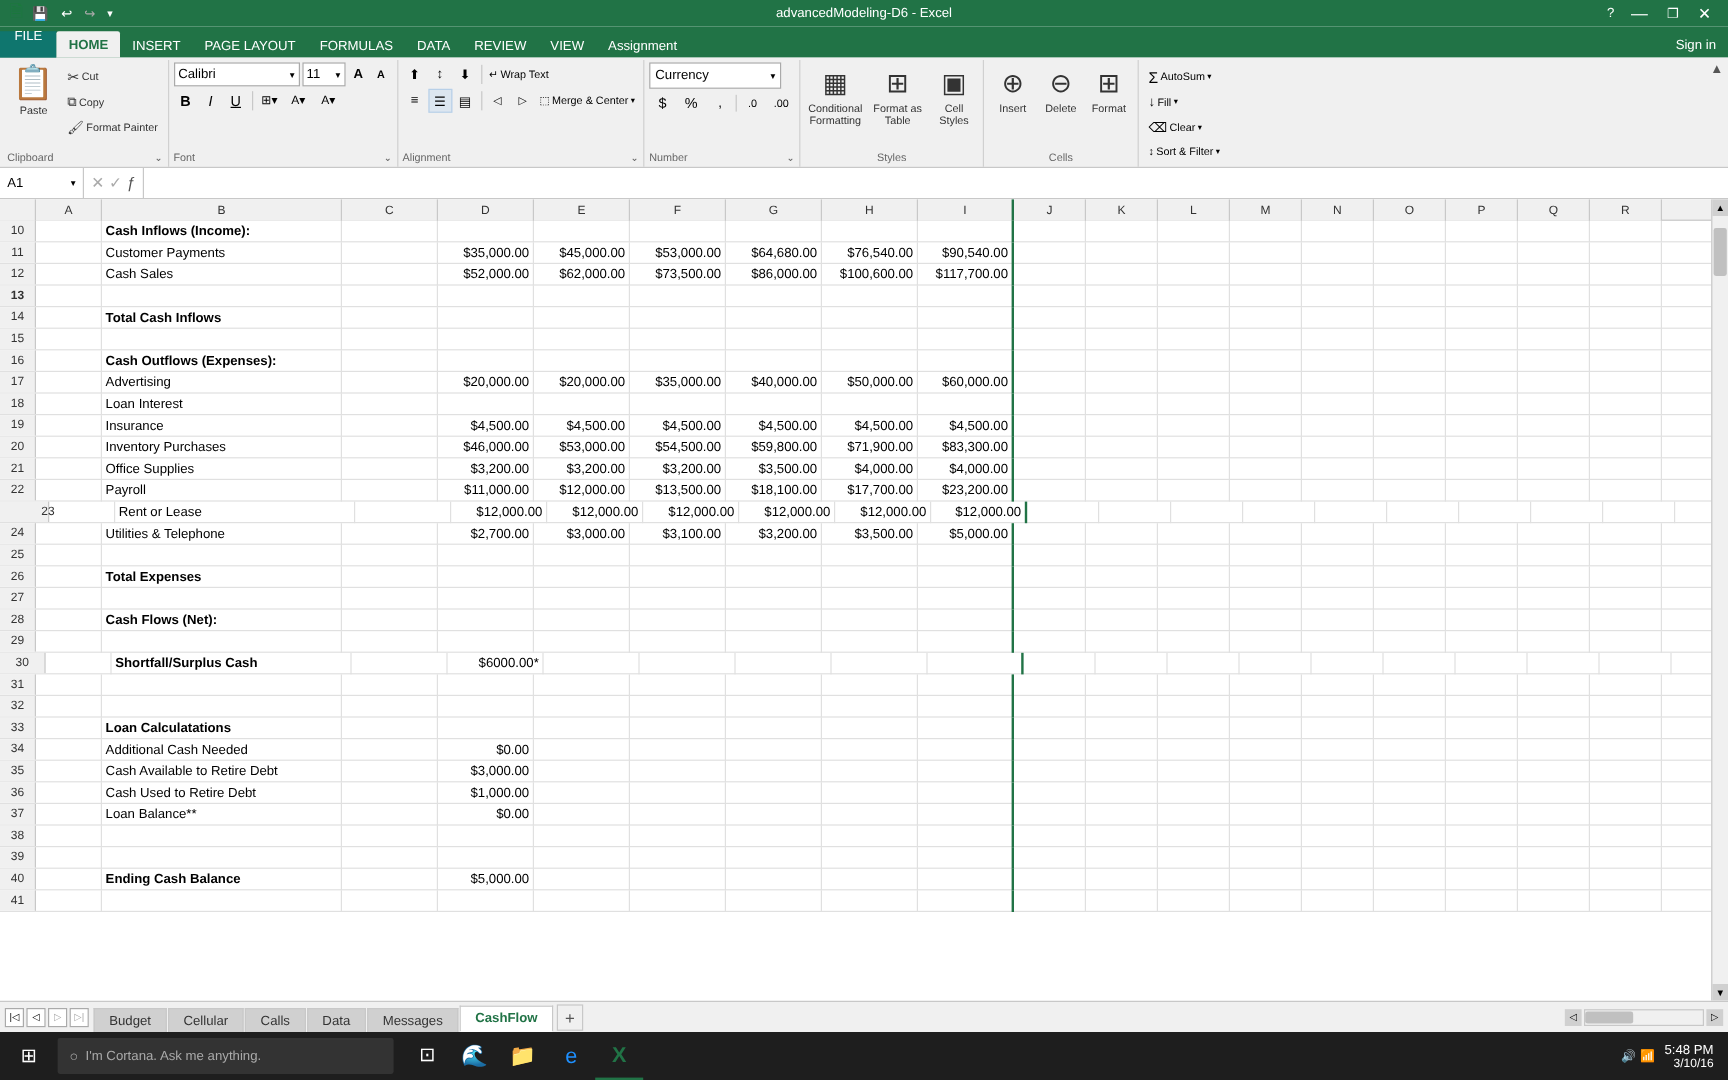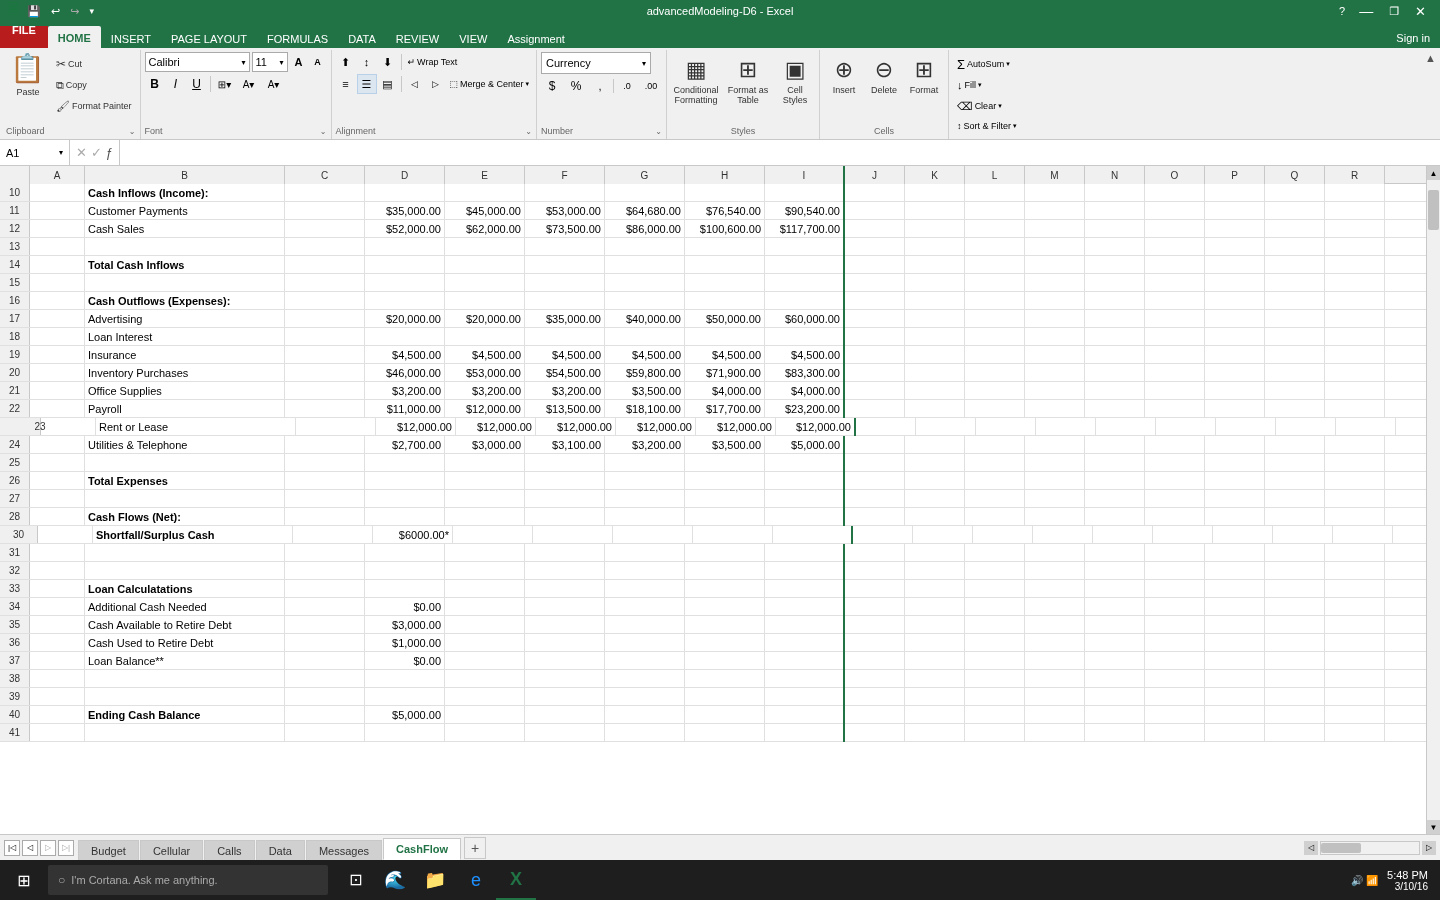--- a/index.html
+++ b/index.html
@@ -19,21 +19,21 @@
   <div style="position:absolute; left:50%; transform:translateX(-50%); font-size:11px;">advancedModeling-D6 - Excel</div>
   <div style="display:flex; align-items:center; gap:4px;">
     <span style="cursor:pointer; padding:0 4px;">?</span>
     <span style="cursor:pointer; padding:0 6px; font-size:14px;">—</span>
     <span style="cursor:pointer; padding:0 6px; font-size:11px;">❐</span>
     <span style="cursor:pointer; padding:0 6px; font-size:13px;">✕</span>
   </div>
 </div>
 
 <div style="height:26px; background:#217346; display:flex; align-items:flex-end; padding:0 0 0 0;">
-  <div style="padding:4px 12px 18px; font-size:11px; color:white; background:#b91c1c; cursor:pointer; height:22px; display:flex; align-items:center; font-weight:bold;">FILE</div>
+  <div style="padding:4px 12px 18px; font-size:11px; color:white; background:#0f766e; cursor:pointer; height:22px; display:flex; align-items:center; font-weight:normal;">FILE</div>
   <div style="padding:4px 10px 3px; font-size:11px; color:#217346; background:#f0f0f0; cursor:pointer; height:22px; display:flex; align-items:center; border-radius:2px 2px 0 0; font-weight:bold;">HOME</div>
   <div style="padding:4px 10px 3px; font-size:11px; color:white; cursor:pointer; height:20px; display:flex; align-items:center;">INSERT</div>
   <div style="padding:4px 10px 3px; font-size:11px; color:white; cursor:pointer; height:20px; display:flex; align-items:center;">PAGE LAYOUT</div>
   <div style="padding:4px 10px 3px; font-size:11px; color:white; cursor:pointer; height:20px; display:flex; align-items:center;">FORMULAS</div>
   <div style="padding:4px 10px 3px; font-size:11px; color:white; cursor:pointer; height:20px; display:flex; align-items:center;">DATA</div>
   <div style="padding:4px 10px 3px; font-size:11px; color:white; cursor:pointer; height:20px; display:flex; align-items:center;">REVIEW</div>
   <div style="padding:4px 10px 3px; font-size:11px; color:white; cursor:pointer; height:20px; display:flex; align-items:center;">VIEW</div>
   <div style="padding:4px 10px 3px; font-size:11px; color:white; cursor:pointer; height:20px; display:flex; align-items:center;">Assignment</div>
   <div style="margin-left:auto; padding:4px 10px; font-size:11px; color:white; cursor:pointer; height:20px; display:flex; align-items:center;">Sign in</div>
 </div>
@@ -339,21 +339,21 @@
           <div style="width: 60px; min-width: 60px; height: 18px; border-right: 1px solid rgb(224, 224, 224); flex-shrink: 0;"></div>
           <div style="width: 60px; min-width: 60px; height: 18px; border-right: 1px solid rgb(224, 224, 224); flex-shrink: 0;"></div>
           <div style="width: 60px; min-width: 60px; height: 18px; border-right: 1px solid rgb(224, 224, 224); flex-shrink: 0;"></div>
           <div style="width: 60px; min-width: 60px; height: 18px; border-right: 1px solid rgb(224, 224, 224); flex-shrink: 0;"></div>
           <div style="width: 60px; min-width: 60px; height: 18px; border-right: 1px solid rgb(224, 224, 224); flex-shrink: 0;"></div>
           <div style="width: 60px; min-width: 60px; height: 18px; border-right: 1px solid rgb(224, 224, 224); flex-shrink: 0;"></div>
           <div style="width: 60px; min-width: 60px; height: 18px; border-right: 1px solid rgb(224, 224, 224); flex-shrink: 0;"></div>
           <div style="width: 60px; min-width: 60px; height: 18px; border-right: 1px solid rgb(224, 224, 224); flex-shrink: 0;"></div>
           <div style="width: 60px; min-width: 60px; height: 18px; border-right: 1px solid rgb(224, 224, 224); flex-shrink: 0;"></div>
         </div>
-        <div style="display: flex; border-bottom: 1px solid rgb(224, 224, 224); height: 18px;">
+        <div style="display: flex; border-bottom: 1px solid rgb(224, 224, 224); height: 18px; font-weight: bold;">
           <div style="width: 30px; min-width: 30px; background: rgb(240, 240, 240); border-right: 1px solid rgb(200, 200, 200); display: flex; align-items: center; justify-content: center; font-size: 10px; color: rgb(51, 51, 51); flex-shrink: 0;">13</div>
           <div style="width: 55px; min-width: 55px; height: 18px; border-right: 1px solid rgb(224, 224, 224); padding: 0px 3px; font-size: 11px; display: flex; align-items: center; overflow: hidden; white-space: nowrap; flex-shrink: 0;"></div>
           <div style="width: 200px; min-width: 200px; height: 18px; border-right: 1px solid rgb(224, 224, 224); padding: 0px 3px; font-size: 11px; display: flex; align-items: center; overflow: hidden; white-space: nowrap; flex-shrink: 0;"></div>
           <div style="width: 80px; min-width: 80px; height: 18px; border-right: 1px solid rgb(224, 224, 224); padding: 0px 3px; font-size: 11px; display: flex; align-items: center; overflow: hidden; white-space: nowrap; flex-shrink: 0;"></div>
           <div style="width: 80px; min-width: 80px; height: 18px; border-right: 1px solid rgb(224, 224, 224); padding: 0px 3px; font-size: 11px; display: flex; align-items: center; overflow: hidden; white-space: nowrap; flex-shrink: 0;"></div>
           <div style="width: 80px; min-width: 80px; height: 18px; border-right: 1px solid rgb(224, 224, 224); padding: 0px 3px; font-size: 11px; display: flex; align-items: center; overflow: hidden; white-space: nowrap; flex-shrink: 0;"></div>
           <div style="width: 80px; min-width: 80px; height: 18px; border-right: 1px solid rgb(224, 224, 224); padding: 0px 3px; font-size: 11px; display: flex; align-items: center; overflow: hidden; white-space: nowrap; flex-shrink: 0;"></div>
           <div style="width: 80px; min-width: 80px; height: 18px; border-right: 1px solid rgb(224, 224, 224); padding: 0px 3px; font-size: 11px; display: flex; align-items: center; overflow: hidden; white-space: nowrap; flex-shrink: 0;"></div>
           <div style="width: 80px; min-width: 80px; height: 18px; border-right: 1px solid rgb(224, 224, 224); padding: 0px 3px; font-size: 11px; display: flex; align-items: center; overflow: hidden; white-space: nowrap; flex-shrink: 0;"></div>
           <div style="width: 80px; min-width: 80px; height: 18px; border-right: 2px solid rgb(33, 115, 70); padding: 0px 3px; font-size: 11px; display: flex; align-items: center; overflow: hidden; white-space: nowrap; flex-shrink: 0;"></div>
@@ -658,20 +658,41 @@
           <div style="width: 60px; min-width: 60px; height: 18px; border-right: 1px solid rgb(224, 224, 224); flex-shrink: 0;"></div>
           <div style="width: 60px; min-width: 60px; height: 18px; border-right: 1px solid rgb(224, 224, 224); flex-shrink: 0;"></div>
           <div style="width: 60px; min-width: 60px; height: 18px; border-right: 1px solid rgb(224, 224, 224); flex-shrink: 0;"></div>
           <div style="width: 60px; min-width: 60px; height: 18px; border-right: 1px solid rgb(224, 224, 224); flex-shrink: 0;"></div>
           <div style="width: 60px; min-width: 60px; height: 18px; border-right: 1px solid rgb(224, 224, 224); flex-shrink: 0;"></div>
         </div>
         <div style="display: flex; border-bottom: 1px solid rgb(224, 224, 224); height: 18px;">
           <div style="width: 30px; min-width: 30px; background: rgb(240, 240, 240); border-right: 1px solid rgb(200, 200, 200); display: flex; align-items: center; justify-content: center; font-size: 10px; color: rgb(51, 51, 51); flex-shrink: 0;">28</div>
           <div style="width: 55px; min-width: 55px; height: 18px; border-right: 1px solid rgb(224, 224, 224); padding: 0px 3px; font-size: 11px; display: flex; align-items: center; overflow: hidden; white-space: nowrap; flex-shrink: 0;"></div>
           <div style="width: 200px; min-width: 200px; height: 18px; border-right: 1px solid rgb(224, 224, 224); padding: 0px 3px; font-size: 11px; display: flex; align-items: center; overflow: hidden; white-space: nowrap; flex-shrink: 0; font-weight: bold;">Cash Flows (Net):</div>
+          <div style="width: 80px; min-width: 80px; height: 18px; border-right: 1px solid rgb(224, 224, 224); padding: 0px 3px; font-size: 11px; display: flex; align-items: center; overflow: hidden; white-space: nowrap; flex-shrink: 0;"></div>
+          <div style="width: 80px; min-width: 80px; height: 18px; border-right: 1px solid rgb(224, 224, 224); padding: 0px 3px; font-size: 11px; display: flex; align-items: center; overflow: hidden; white-space: nowrap; flex-shrink: 0;"></div>
+          <div style="width: 80px; min-width: 80px; height: 18px; border-right: 1px solid rgb(224, 224, 224); padding: 0px 3px; font-size: 11px; display: flex; align-items: center; overflow: hidden; white-space: nowrap; flex-shrink: 0;"></div>
+          <div style="width: 80px; min-width: 80px; height: 18px; border-right: 1px solid rgb(224, 224, 224); padding: 0px 3px; font-size: 11px; display: flex; align-items: center; overflow: hidden; white-space: nowrap; flex-shrink: 0;"></div>
+          <div style="width: 80px; min-width: 80px; height: 18px; border-right: 1px solid rgb(224, 224, 224); padding: 0px 3px; font-size: 11px; display: flex; align-items: center; overflow: hidden; white-space: nowrap; flex-shrink: 0;"></div>
+          <div style="width: 80px; min-width: 80px; height: 18px; border-right: 1px solid rgb(224, 224, 224); padding: 0px 3px; font-size: 11px; display: flex; align-items: center; overflow: hidden; white-space: nowrap; flex-shrink: 0;"></div>
+          <div style="width: 80px; min-width: 80px; height: 18px; border-right: 2px solid rgb(33, 115, 70); padding: 0px 3px; font-size: 11px; display: flex; align-items: center; overflow: hidden; white-space: nowrap; flex-shrink: 0;"></div>
+          <div style="width: 60px; min-width: 60px; height: 18px; border-right: 1px solid rgb(224, 224, 224); flex-shrink: 0;"></div>
+          <div style="width: 60px; min-width: 60px; height: 18px; border-right: 1px solid rgb(224, 224, 224); flex-shrink: 0;"></div>
+          <div style="width: 60px; min-width: 60px; height: 18px; border-right: 1px solid rgb(224, 224, 224); flex-shrink: 0;"></div>
+          <div style="width: 60px; min-width: 60px; height: 18px; border-right: 1px solid rgb(224, 224, 224); flex-shrink: 0;"></div>
+          <div style="width: 60px; min-width: 60px; height: 18px; border-right: 1px solid rgb(224, 224, 224); flex-shrink: 0;"></div>
+          <div style="width: 60px; min-width: 60px; height: 18px; border-right: 1px solid rgb(224, 224, 224); flex-shrink: 0;"></div>
+          <div style="width: 60px; min-width: 60px; height: 18px; border-right: 1px solid rgb(224, 224, 224); flex-shrink: 0;"></div>
+          <div style="width: 60px; min-width: 60px; height: 18px; border-right: 1px solid rgb(224, 224, 224); flex-shrink: 0;"></div>
+          <div style="width: 60px; min-width: 60px; height: 18px; border-right: 1px solid rgb(224, 224, 224); flex-shrink: 0;"></div>
+        </div>
+        <div style="display: flex; border-bottom: 1px solid rgb(224, 224, 224); height: 18px;">
+          <div style="width: 30px; min-width: 30px; background: rgb(240, 240, 240); border-right: 1px solid rgb(200, 200, 200); display: flex; align-items: center; justify-content: center; font-size: 10px; color: rgb(51, 51, 51); flex-shrink: 0;">29</div>
+          <div style="width: 55px; min-width: 55px; height: 18px; border-right: 1px solid rgb(224, 224, 224); padding: 0px 3px; font-size: 11px; display: flex; align-items: center; overflow: hidden; white-space: nowrap; flex-shrink: 0;"></div>
+          <div style="width: 200px; min-width: 200px; height: 18px; border-right: 1px solid rgb(224, 224, 224); padding: 0px 3px; font-size: 11px; display: flex; align-items: center; overflow: hidden; white-space: nowrap; flex-shrink: 0;"></div>
           <div style="width: 80px; min-width: 80px; height: 18px; border-right: 1px solid rgb(224, 224, 224); padding: 0px 3px; font-size: 11px; display: flex; align-items: center; overflow: hidden; white-space: nowrap; flex-shrink: 0;"></div>
           <div style="width: 80px; min-width: 80px; height: 18px; border-right: 1px solid rgb(224, 224, 224); padding: 0px 3px; font-size: 11px; display: flex; align-items: center; overflow: hidden; white-space: nowrap; flex-shrink: 0;"></div>
           <div style="width: 80px; min-width: 80px; height: 18px; border-right: 1px solid rgb(224, 224, 224); padding: 0px 3px; font-size: 11px; display: flex; align-items: center; overflow: hidden; white-space: nowrap; flex-shrink: 0;"></div>
           <div style="width: 80px; min-width: 80px; height: 18px; border-right: 1px solid rgb(224, 224, 224); padding: 0px 3px; font-size: 11px; display: flex; align-items: center; overflow: hidden; white-space: nowrap; flex-shrink: 0;"></div>
           <div style="width: 80px; min-width: 80px; height: 18px; border-right: 1px solid rgb(224, 224, 224); padding: 0px 3px; font-size: 11px; display: flex; align-items: center; overflow: hidden; white-space: nowrap; flex-shrink: 0;"></div>
           <div style="width: 80px; min-width: 80px; height: 18px; border-right: 1px solid rgb(224, 224, 224); padding: 0px 3px; font-size: 11px; display: flex; align-items: center; overflow: hidden; white-space: nowrap; flex-shrink: 0;"></div>
           <div style="width: 80px; min-width: 80px; height: 18px; border-right: 2px solid rgb(33, 115, 70); padding: 0px 3px; font-size: 11px; display: flex; align-items: center; overflow: hidden; white-space: nowrap; flex-shrink: 0;"></div>
           <div style="width: 60px; min-width: 60px; height: 18px; border-right: 1px solid rgb(224, 224, 224); flex-shrink: 0;"></div>
           <div style="width: 60px; min-width: 60px; height: 18px; border-right: 1px solid rgb(224, 224, 224); flex-shrink: 0;"></div>
           <div style="width: 60px; min-width: 60px; height: 18px; border-right: 1px solid rgb(224, 224, 224); flex-shrink: 0;"></div>

